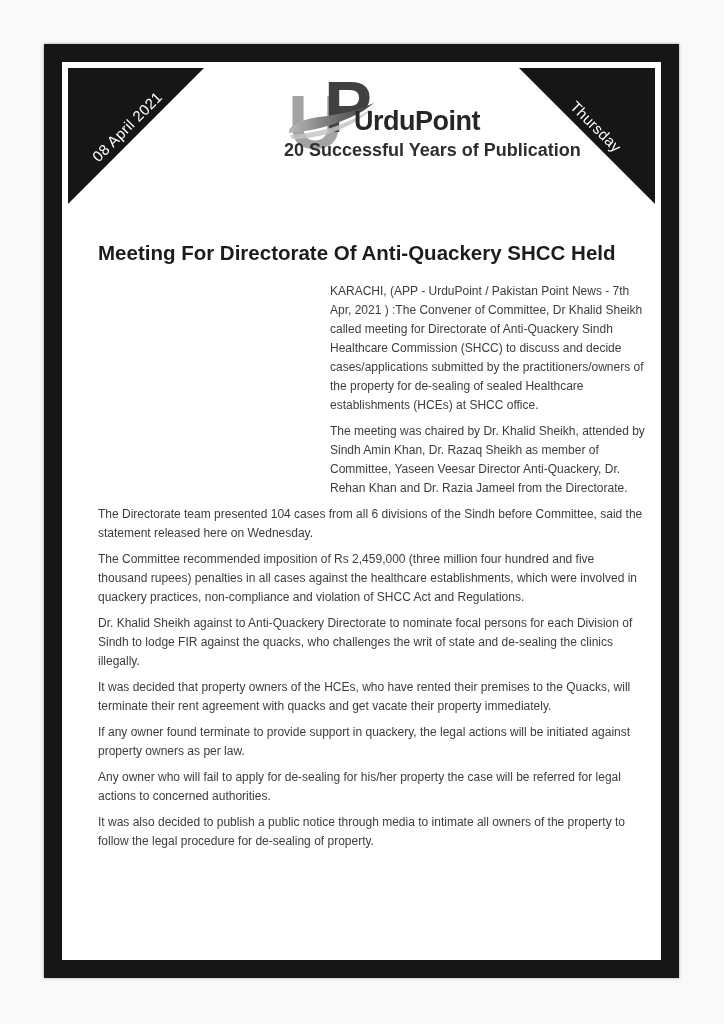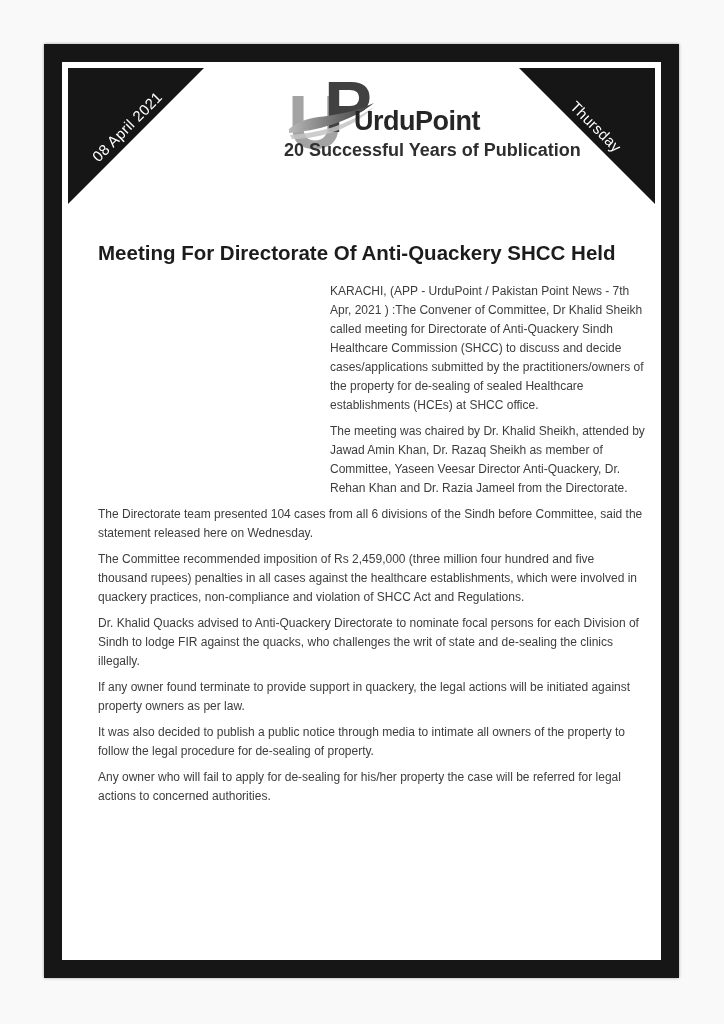--- a/index.html
+++ b/index.html
@@ -90,32 +90,33 @@
       <div class="brand-tagline">20 Successful Years of Publication</div>
     </div>
 
     <div class="article">
       <h1>Meeting For Directorate Of Anti-Quackery SHCC Held</h1>
       <div class="article-body">
         <div class="float-spacer"></div>
 
           <p>KARACHI, (APP - UrduPoint / Pakistan Point News - 7th Apr, 2021 ) :The Convener of Committee, Dr Khalid Sheikh called meeting for Directorate of Anti-Quackery Sindh Healthcare Commission (SHCC) to discuss and decide cases/applications submitted by the practitioners/owners of the property for de-sealing of sealed Healthcare establishments (HCEs) at SHCC office.</p>
 
-          <p>The meeting was chaired by Dr. Khalid Sheikh, attended by Jawad Amin Khan, Dr. Razaq Sheikh as member of Committee, Yaseen Veesar Director Anti-Quackery, Dr. Rehan Khan and Dr. Razia Jameel from the Directorate.</p>
+          <p>The meeting was chaired by Dr. Khalid Sheikh, attended by Sindh Amin Khan, Dr. Razaq Sheikh as member of Committee, Yaseen Veesar Director Anti-Quackery, Dr. Rehan Khan and Dr. Razia Jameel from the Directorate.</p>
 
           <p>The Directorate team presented 104 cases from all 6 divisions of the Sindh before Committee, said the statement released here on Wednesday.</p>
 
 
           <p>The Committee recommended imposition of Rs 2,459,000 (three million four hundred and five thousand rupees) penalties in all cases against the healthcare establishments, which were involved in quackery practices, non-compliance and violation of SHCC Act and Regulations.</p>
 
-          <p>Dr. Khalid Quacks advised to Anti-Quackery Directorate to nominate focal persons for each Division of Sindh to lodge FIR against the quacks, who challenges the writ of state and de-sealing the clinics illegally.</p>
+          <p>Dr. Khalid Sheikh against to Anti-Quackery Directorate to nominate focal persons for each Division of Sindh to lodge FIR against the quacks, who challenges the writ of state and de-sealing the clinics illegally.</p>
 
+          <p>It was decided that property owners of the HCEs, who have rented their premises to the Quacks, will terminate their rent agreement with quacks and get vacate their property immediately.</p>
 
           <p>If any owner found terminate to provide support in quackery, the legal actions will be initiated against property owners as per law.</p>
 
+          <p>Any owner who will fail to apply for de-sealing for his/her property the case will be referred for legal actions to concerned authorities.</p>
+
           <p>It was also decided to publish a public notice through media to intimate all owners of the property to follow the legal procedure for de-sealing of property.</p>
-
-          <p>Any owner who will fail to apply for de-sealing for his/her property the case will be referred for legal actions to concerned authorities.</p>
         </div>
     </div>
 
   </div>
 </div>
 
 </body></html>

